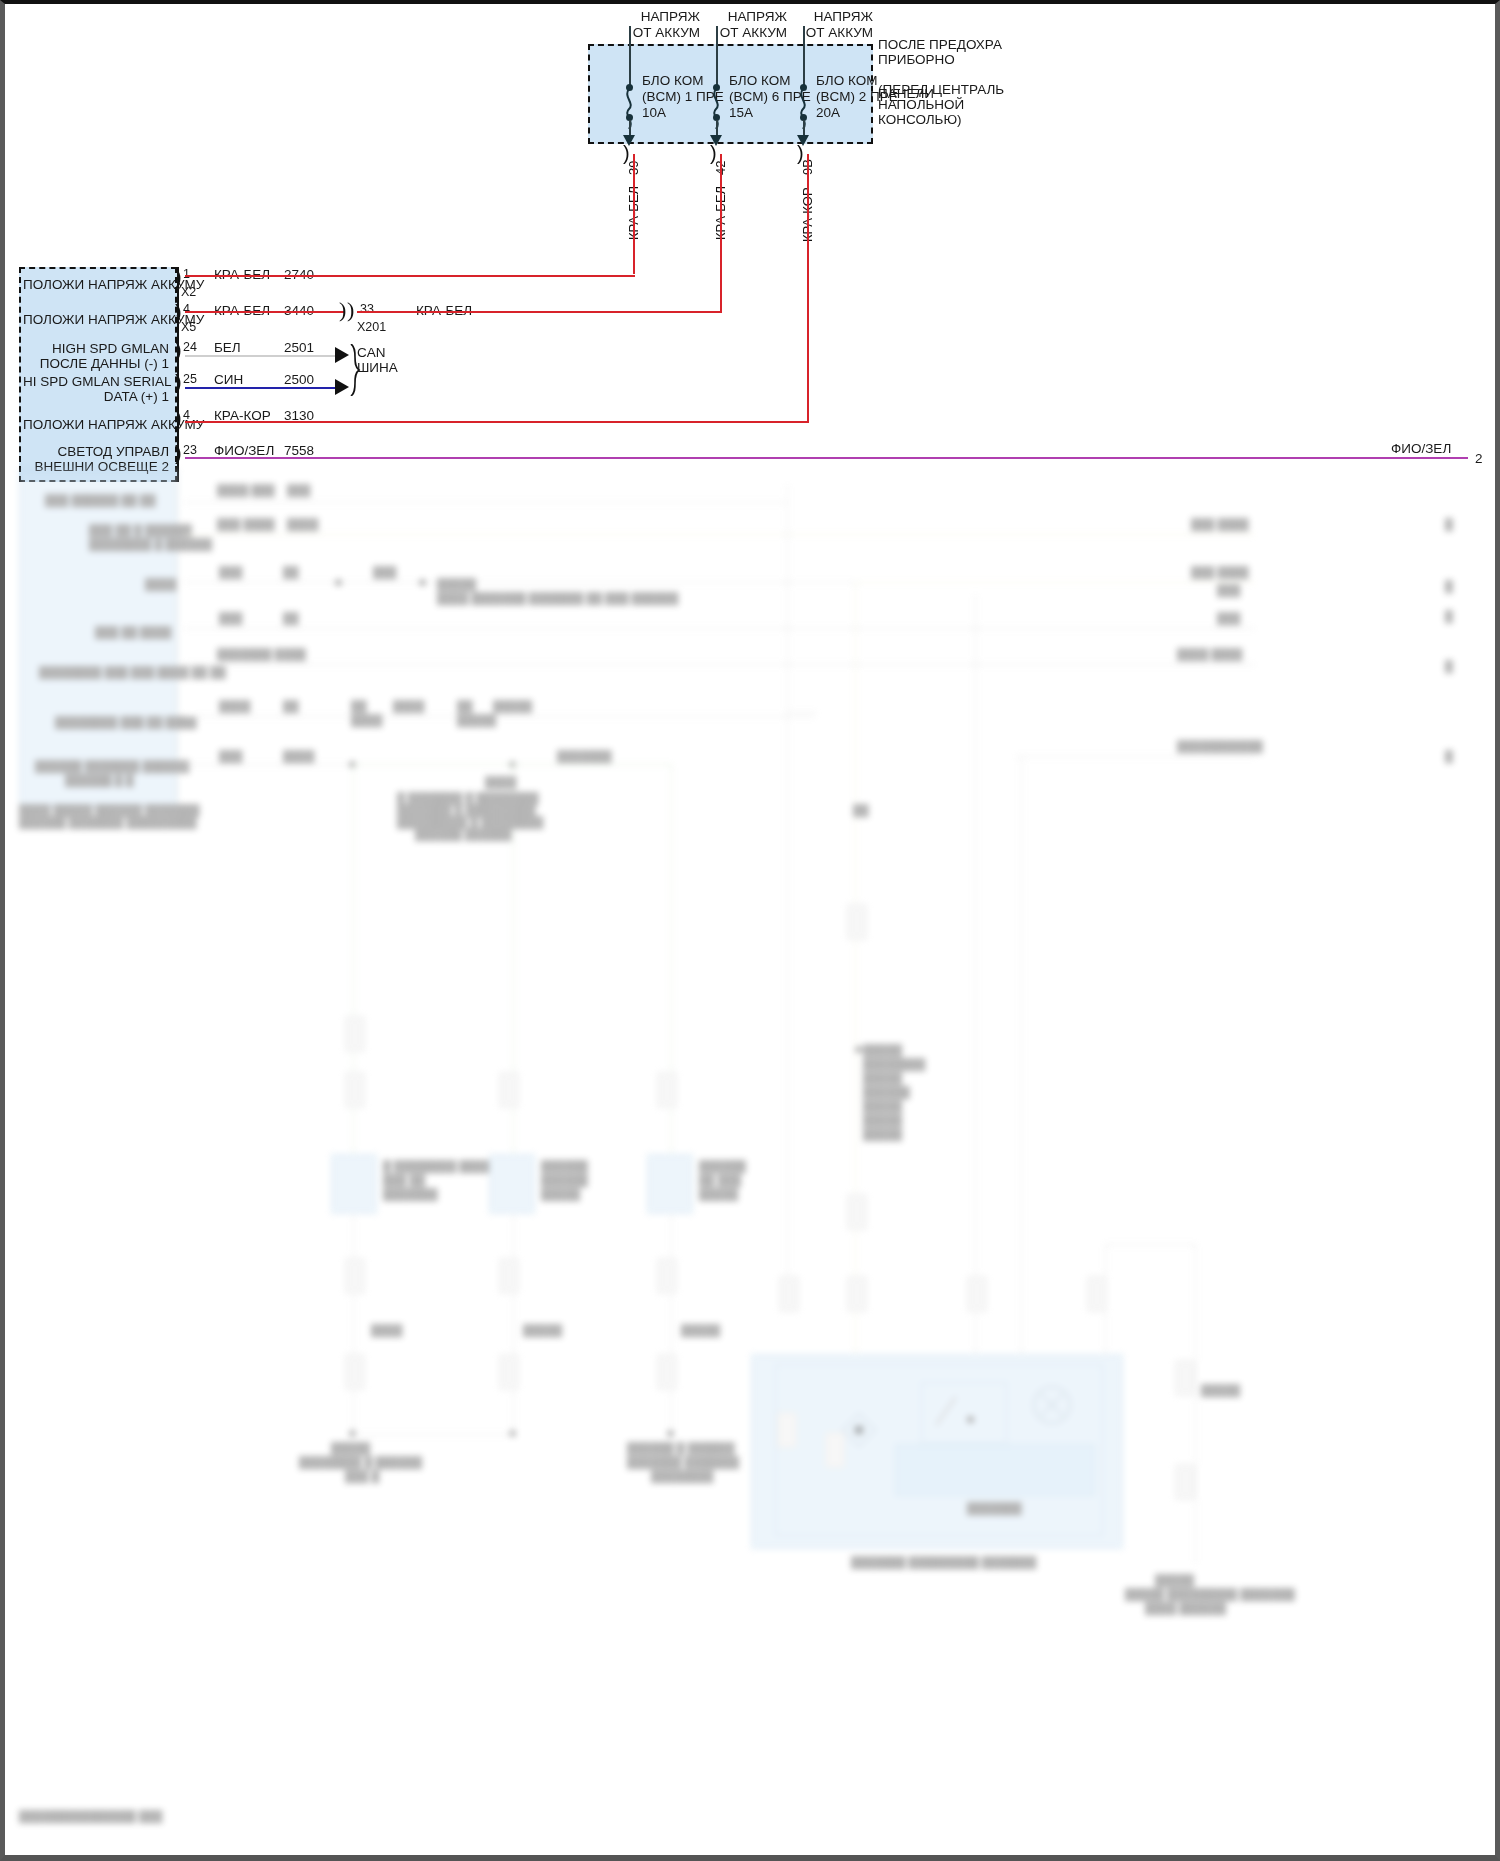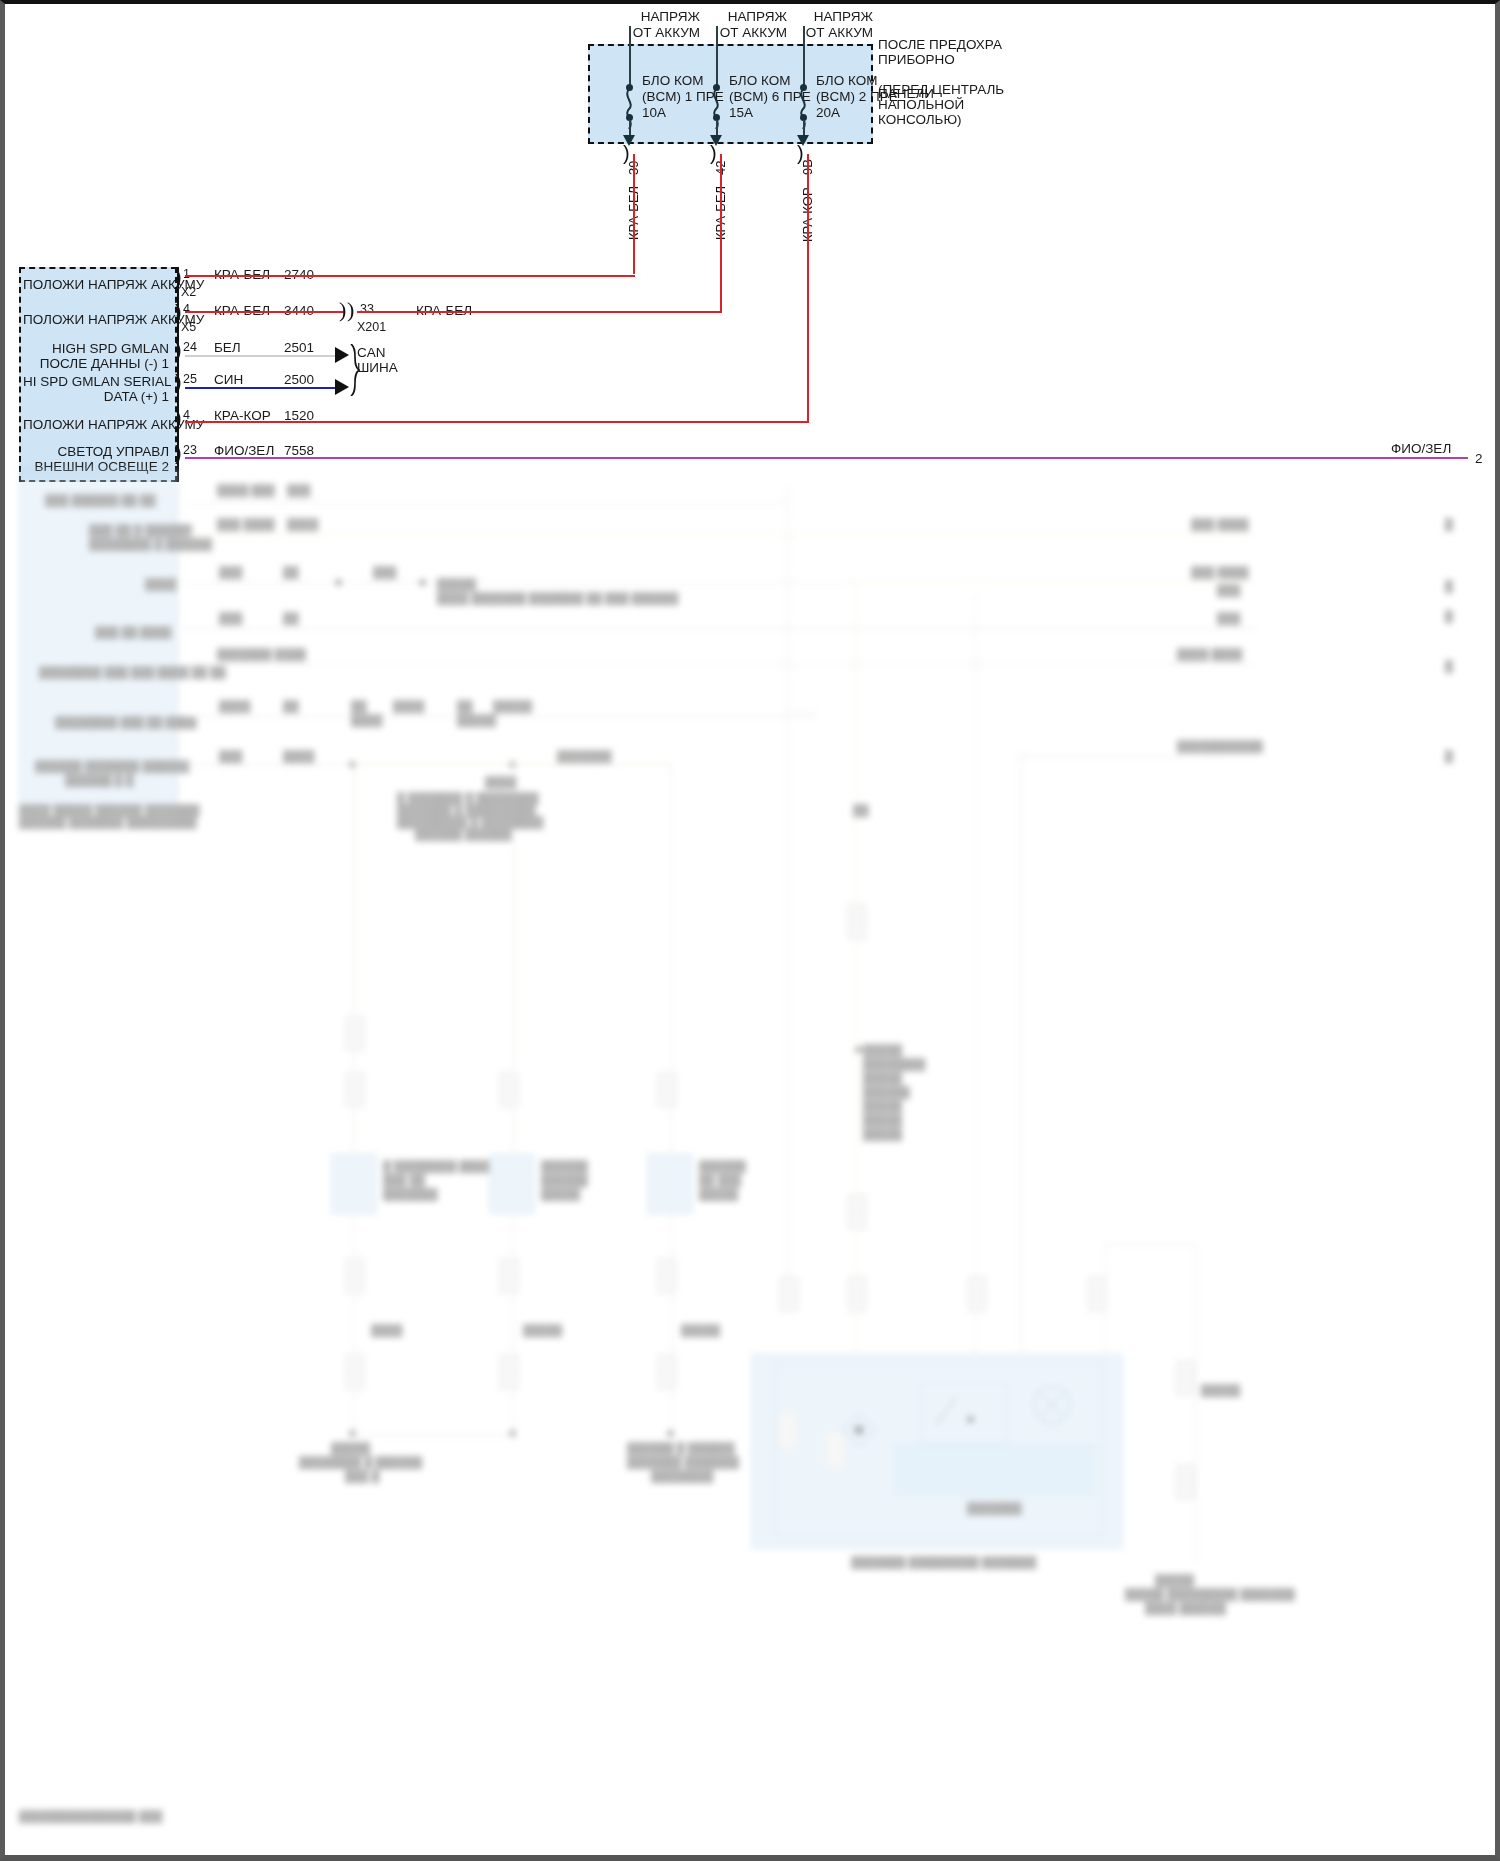--- a/index.html
+++ b/index.html
@@ -207,21 +207,21 @@
       <path d="M2 0 C 10 6, 2 20, 10 26 C 2 32, 10 46, 2 52" fill="none" stroke="#111" stroke-width="1.6"></path>
     </svg>
   </div>
   <div class="txt" style="left:352px;top:341px;">CAN</div>
   <div class="txt" style="left:352px;top:356px;">ШИНА</div>
 
   <div class="txt r" style="left:18px;top:413px;width:146px;">ПОЛОЖИ НАПРЯЖ АККУМУ</div>
   <div class="pinbrk" style="left:170px;top:406px;">)</div>
   <div class="txt small" style="left:178px;top:404px;">4</div>
   <div class="txt" style="left:209px;top:404px;">КРА-КОР</div>
-  <div class="txt" style="left:279px;top:404px;">1520</div>
+  <div class="txt" style="left:279px;top:404px;">3130</div>
   <div class="w h red" style="left:180px;top:417px;width:624px;"></div>
 
   <div class="txt r" style="left:18px;top:440px;width:146px;">СВЕТОД УПРАВЛ</div>
   <div class="txt r" style="left:18px;top:455px;width:146px;">ВНЕШНИ ОСВЕЩЕ 2</div>
   <div class="pinbrk" style="left:170px;top:441px;">)</div>
   <div class="txt small" style="left:178px;top:439px;">23</div>
   <div class="txt" style="left:209px;top:439px;">ФИО/ЗЕЛ</div>
   <div class="txt" style="left:279px;top:439px;">7558</div>
   <div class="w h violet" style="left:180px;top:453px;width:1283px;"></div>
 

